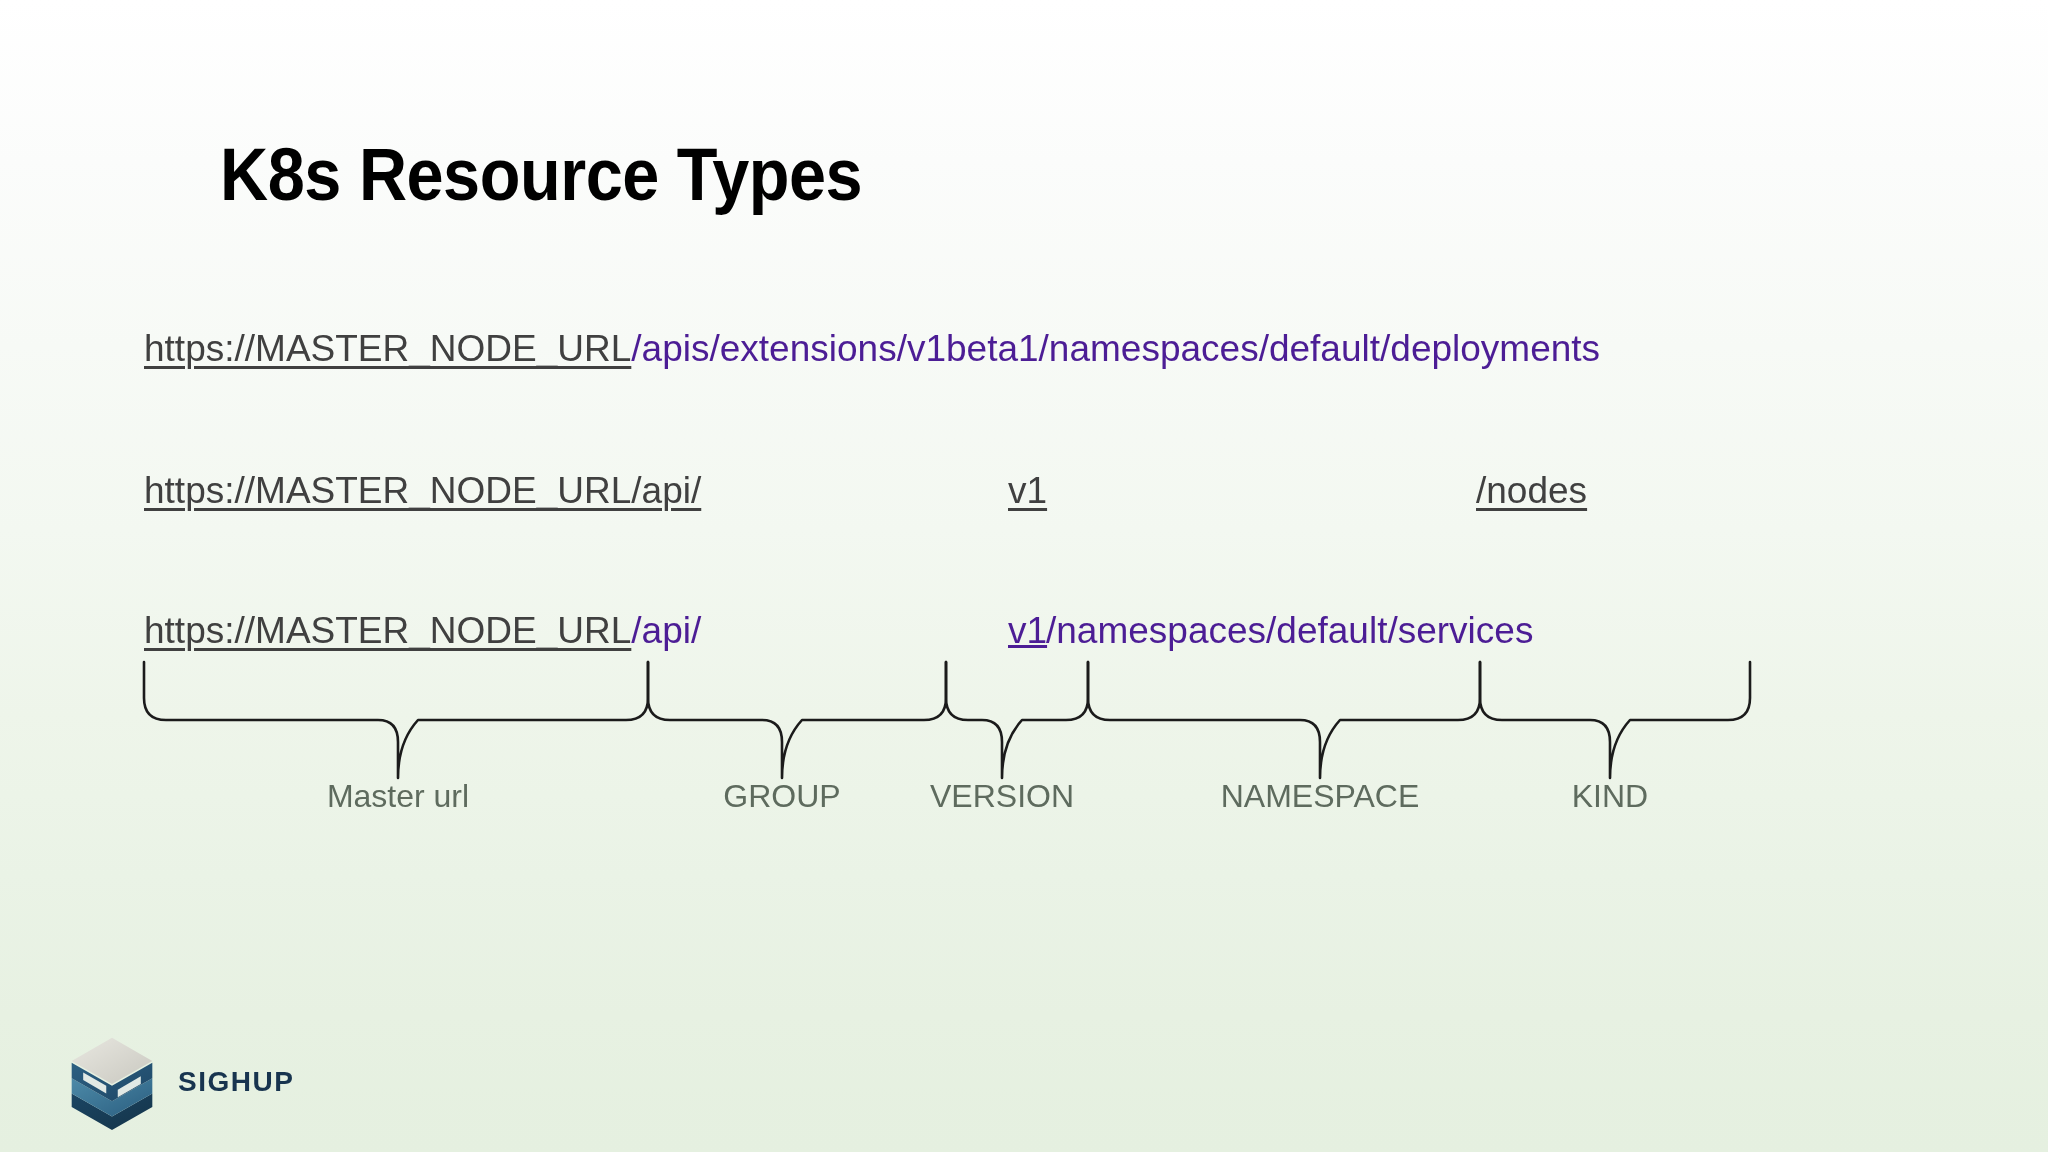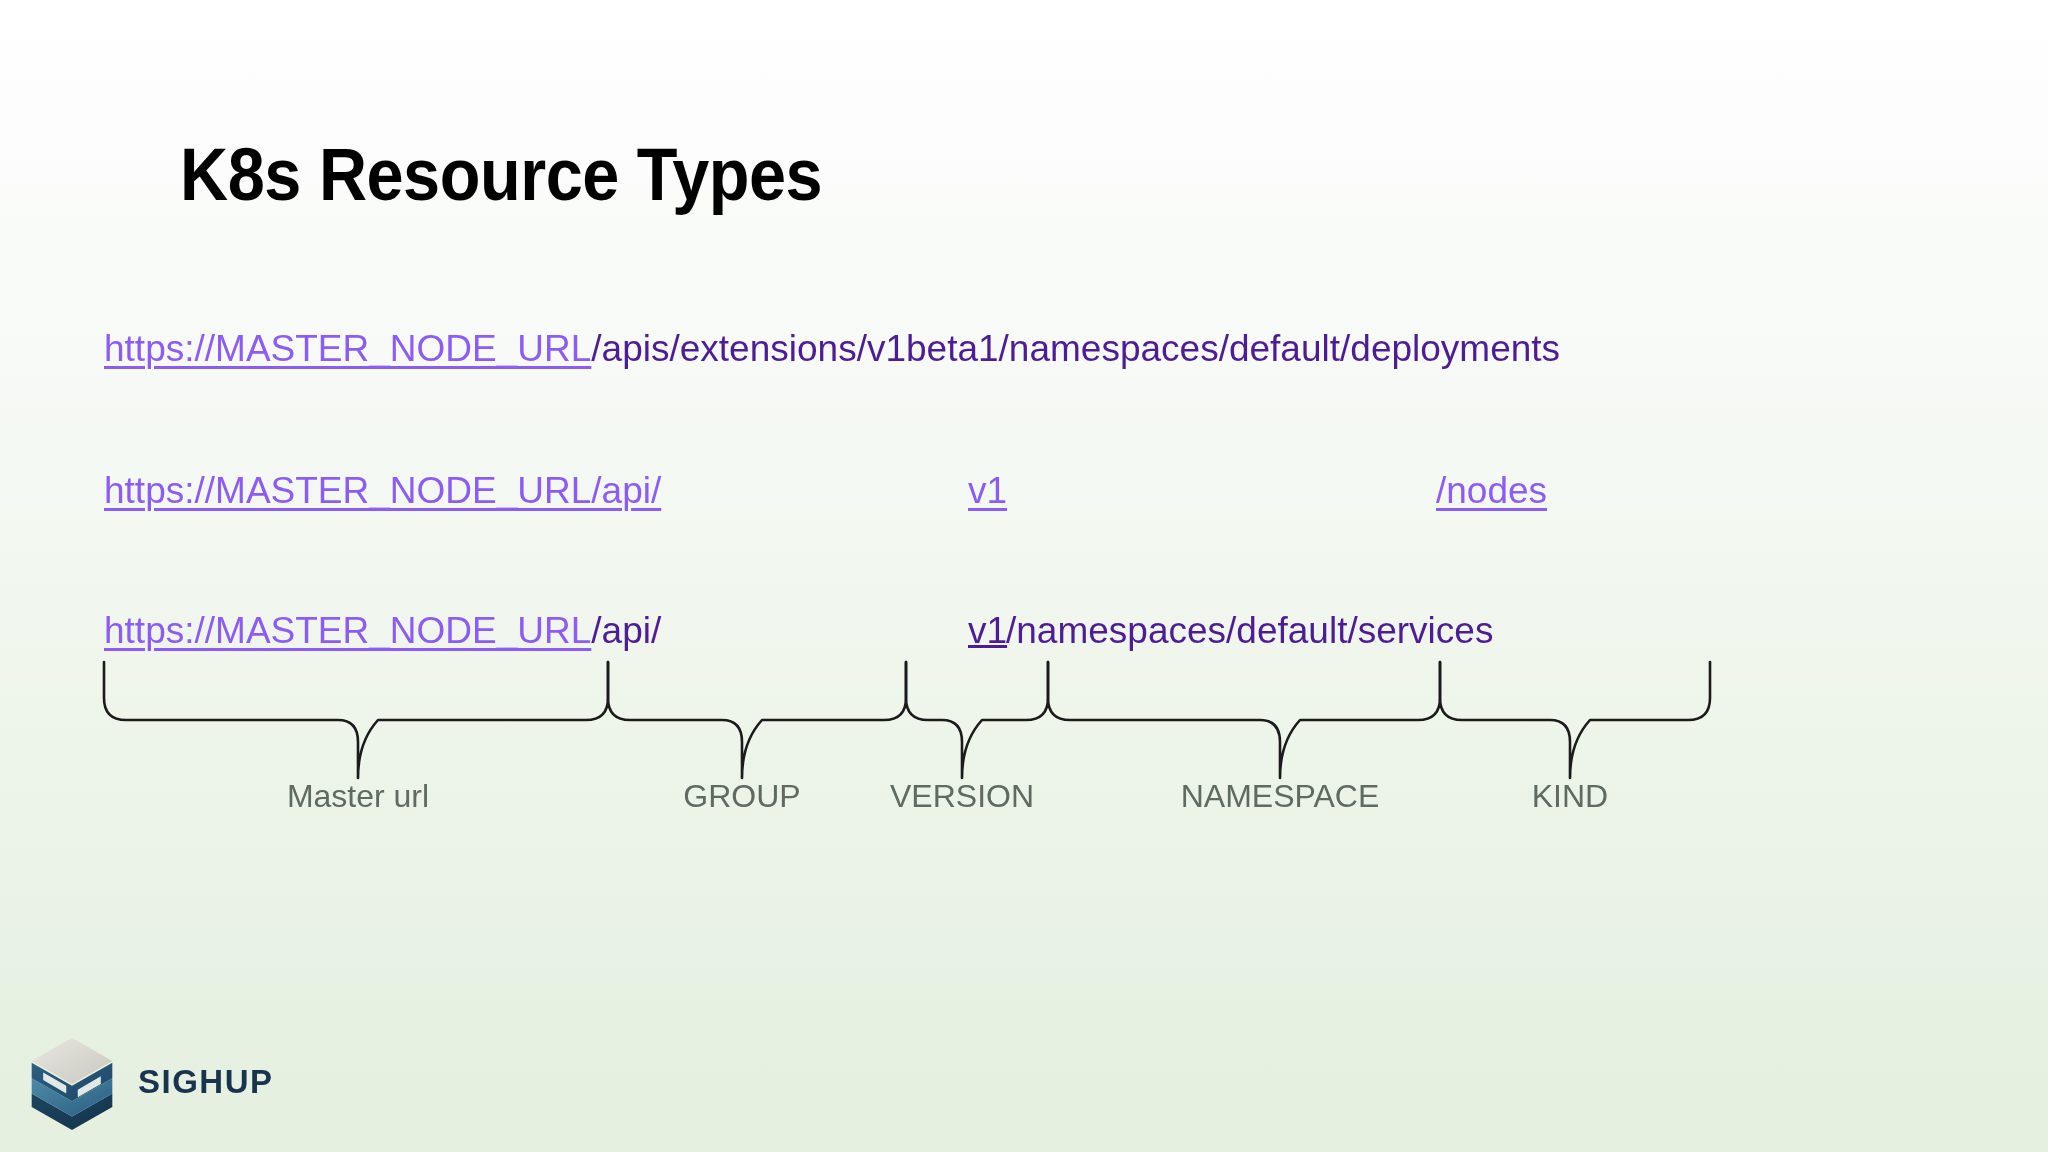--- a/index.html
+++ b/index.html
@@ -19,20 +19,21 @@
       #eef5ea 62%,
       #eaf3e6 76%,
       #e7f1e2 88%,
       #e5f0e0 100%);
     position: relative;
   }
 
   .slide {
     position: absolute;
     inset: 0;
+    margin-left: 40px;
   }
 
   
   .title {
     position: absolute;
     left: 180px;
     top: 138px;
     font-size: 74px;
     line-height: 1;
     font-weight: 700;
@@ -51,21 +52,21 @@
     font-size: 37px;
     line-height: 1;
     color: #5a5a5a;
     font-weight: 400;
   }
   .url-row .seg {
     display: inline-block;
     vertical-align: baseline;
   }
   .lnk {
-    color: #8b5cf6;
+    color: #404040;
     text-decoration: underline;
     text-underline-offset: 5px;
     text-decoration-thickness: 2.5px;
   }
   .plain {
     color: #4c1d95;
   }
 
   #row1 { top: 330px; }
   #row2 { top: 472px; }
@@ -108,21 +109,21 @@
     position: absolute;
     left: 24px;
     top: 1032px;
     height: 100px;
     display: flex;
     align-items: center;
     gap: 18px;
   }
   .logo-mark { width: 96px; height: 96px; display: block; }
   .logo-text {
-    font-size: 33px;
+    font-size: 28px;
     font-weight: 700;
     color: #18344f;
     letter-spacing: 1.5px;
   }
 </style>
 </head>
 <body>
 
 <div class="slide">
 

